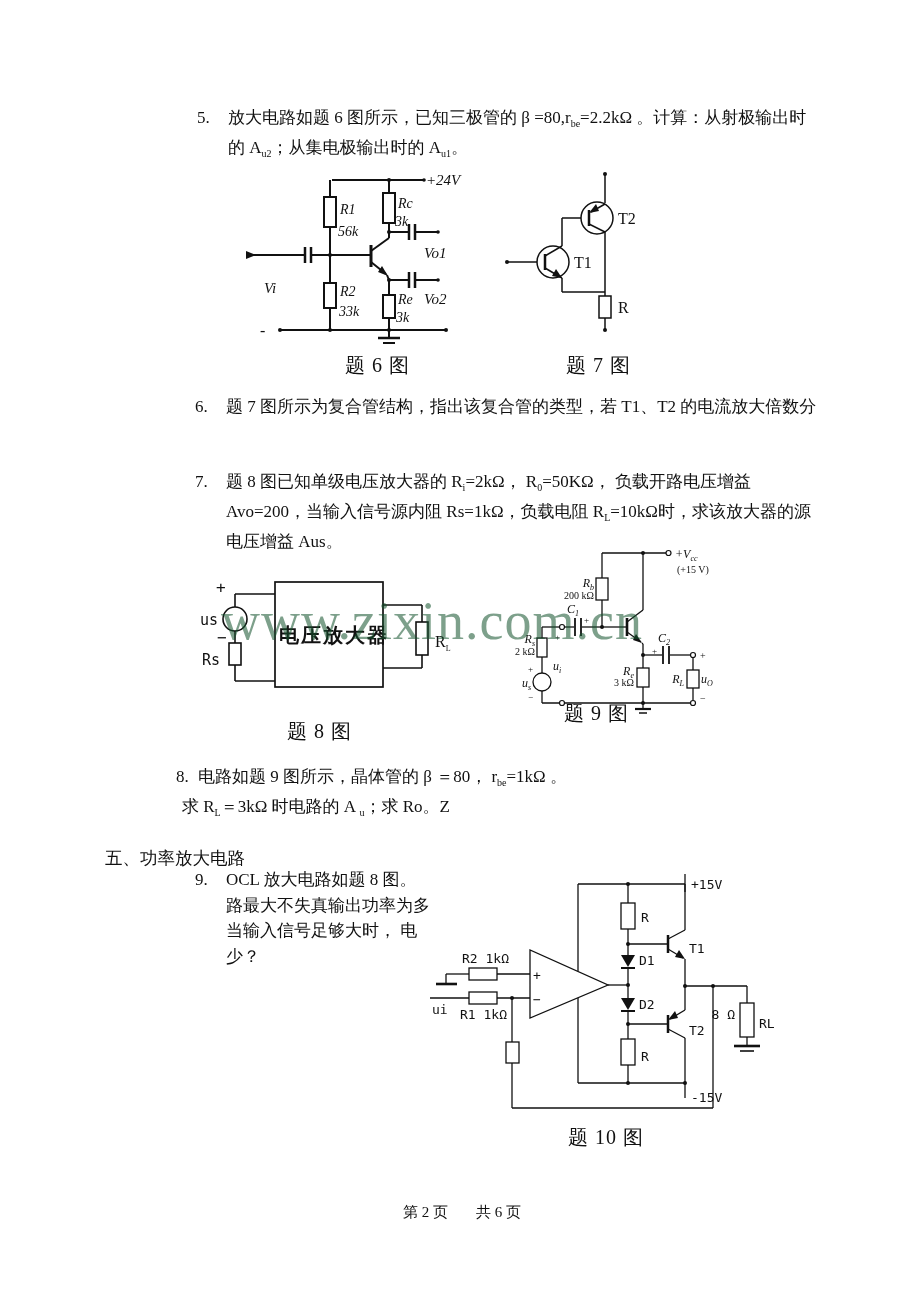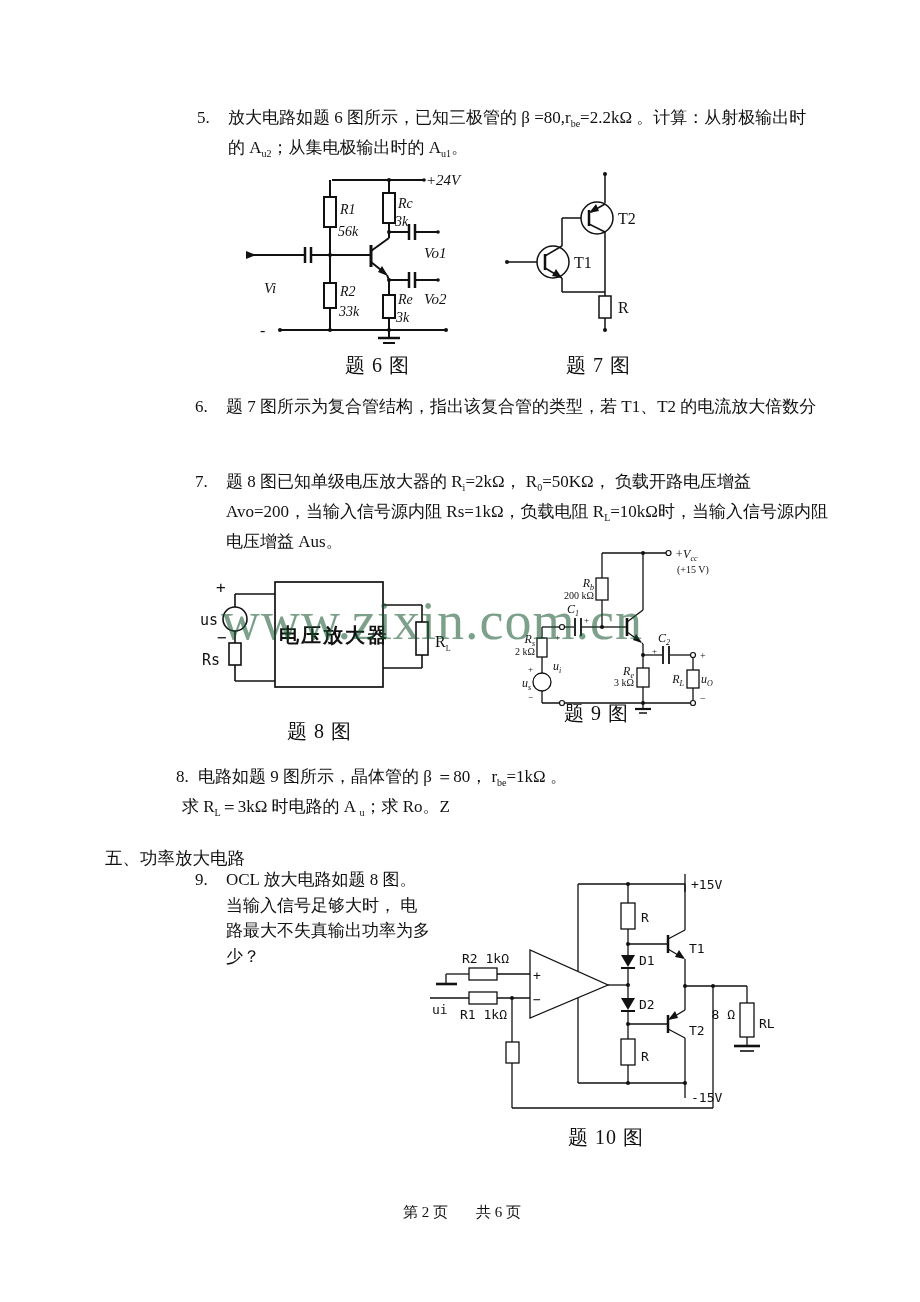--- a/index.html
+++ b/index.html
@@ -153,21 +153,21 @@
 
   <div class="cap" style="left:345px;top:352px">题 6 图</div>
   <div class="cap" style="left:566px;top:352px">题 7 图</div>
 
   <div class="q" style="left:195px;top:395px">
     <div><span class="qnum">6.</span><span>题 7 图所示为复合管结构，指出该复合管的类型，若 T1、T2 的电流放大倍数分</span></div>
   </div>
 
   <div class="q" style="left:195px;top:470px">
     <div><span class="qnum">7.</span><span>题 8 图已知单级电压放大器的 R</span><span class="sub">i</span><span>=2kΩ， R</span><span class="sub">0</span><span>=50KΩ， 负载开路电压增益</span></div>
-    <div class="cont"><span>Avo=200，当输入信号源内阻 Rs=1kΩ，负载电阻 R</span><span class="sub">L</span><span>=10kΩ时，当输入信号源内阻</span></div>
+    <div class="cont"><span>Avo=200，当输入信号源内阻 Rs=1kΩ，负载电阻 R</span><span class="sub">L</span><span>=10kΩ时，求该放大器的源</span></div>
     <div class="cont"><span>电压增益 Aus。</span></div>
   </div>
 
   <div class="fig" style="left:190px;top:555px">
     <svg width="305" height="160" viewBox="0 0 305 160">
       <g class="wire" stroke-width="1.6">
         <line x1="45" y1="39" x2="85" y2="39"></line>
           <line x1="45" y1="39" x2="45" y2="52"></line>
         <line x1="45" y1="76" x2="45" y2="88"></line>
         <line x1="45" y1="110" x2="45" y2="126"></line>
@@ -276,22 +276,22 @@
 
   <div class="q" style="left:176px;top:765px">
     <div><span class="qnum" style="min-width:22px">8.</span><span>电路如题 9 图所示，晶体管的 β ＝80， r</span><span class="sub">be</span><span>=1kΩ 。</span></div>
     <div style="padding-left:6px"><span>求 R</span><span class="sub">L</span><span>＝3kΩ 时电路的 A </span><span class="sub">u</span><span>；求 Ro。Z</span></div>
   </div>
 
   <div class="heading" style="left:105px;top:846px">五、功率放大电路</div>
 
   <div class="q" style="left:195px;top:867px;line-height:25.5px">
     <div><span class="qnum">9.</span><span>OCL 放大电路如题 8 图。</span></div>
+    <div class="cont"><span>路最大不失真输出功率为多</span></div>
     <div class="cont"><span>当输入信号足够大时， 电</span></div>
-    <div class="cont"><span>路最大不失真输出功率为多</span></div>
     <div class="cont"><span>少？</span></div>
   </div>
 
   <div class="fig" style="left:430px;top:862px">
     <svg width="345" height="260" viewBox="0 0 345 260">
       <g class="wire" stroke-width="1.3">
         <line x1="148" y1="22" x2="255" y2="22"></line>
           <line x1="255" y1="12" x2="255" y2="30"></line>
         <line x1="148" y1="22" x2="148" y2="109"></line>
           <line x1="148" y1="135" x2="148" y2="221"></line>

